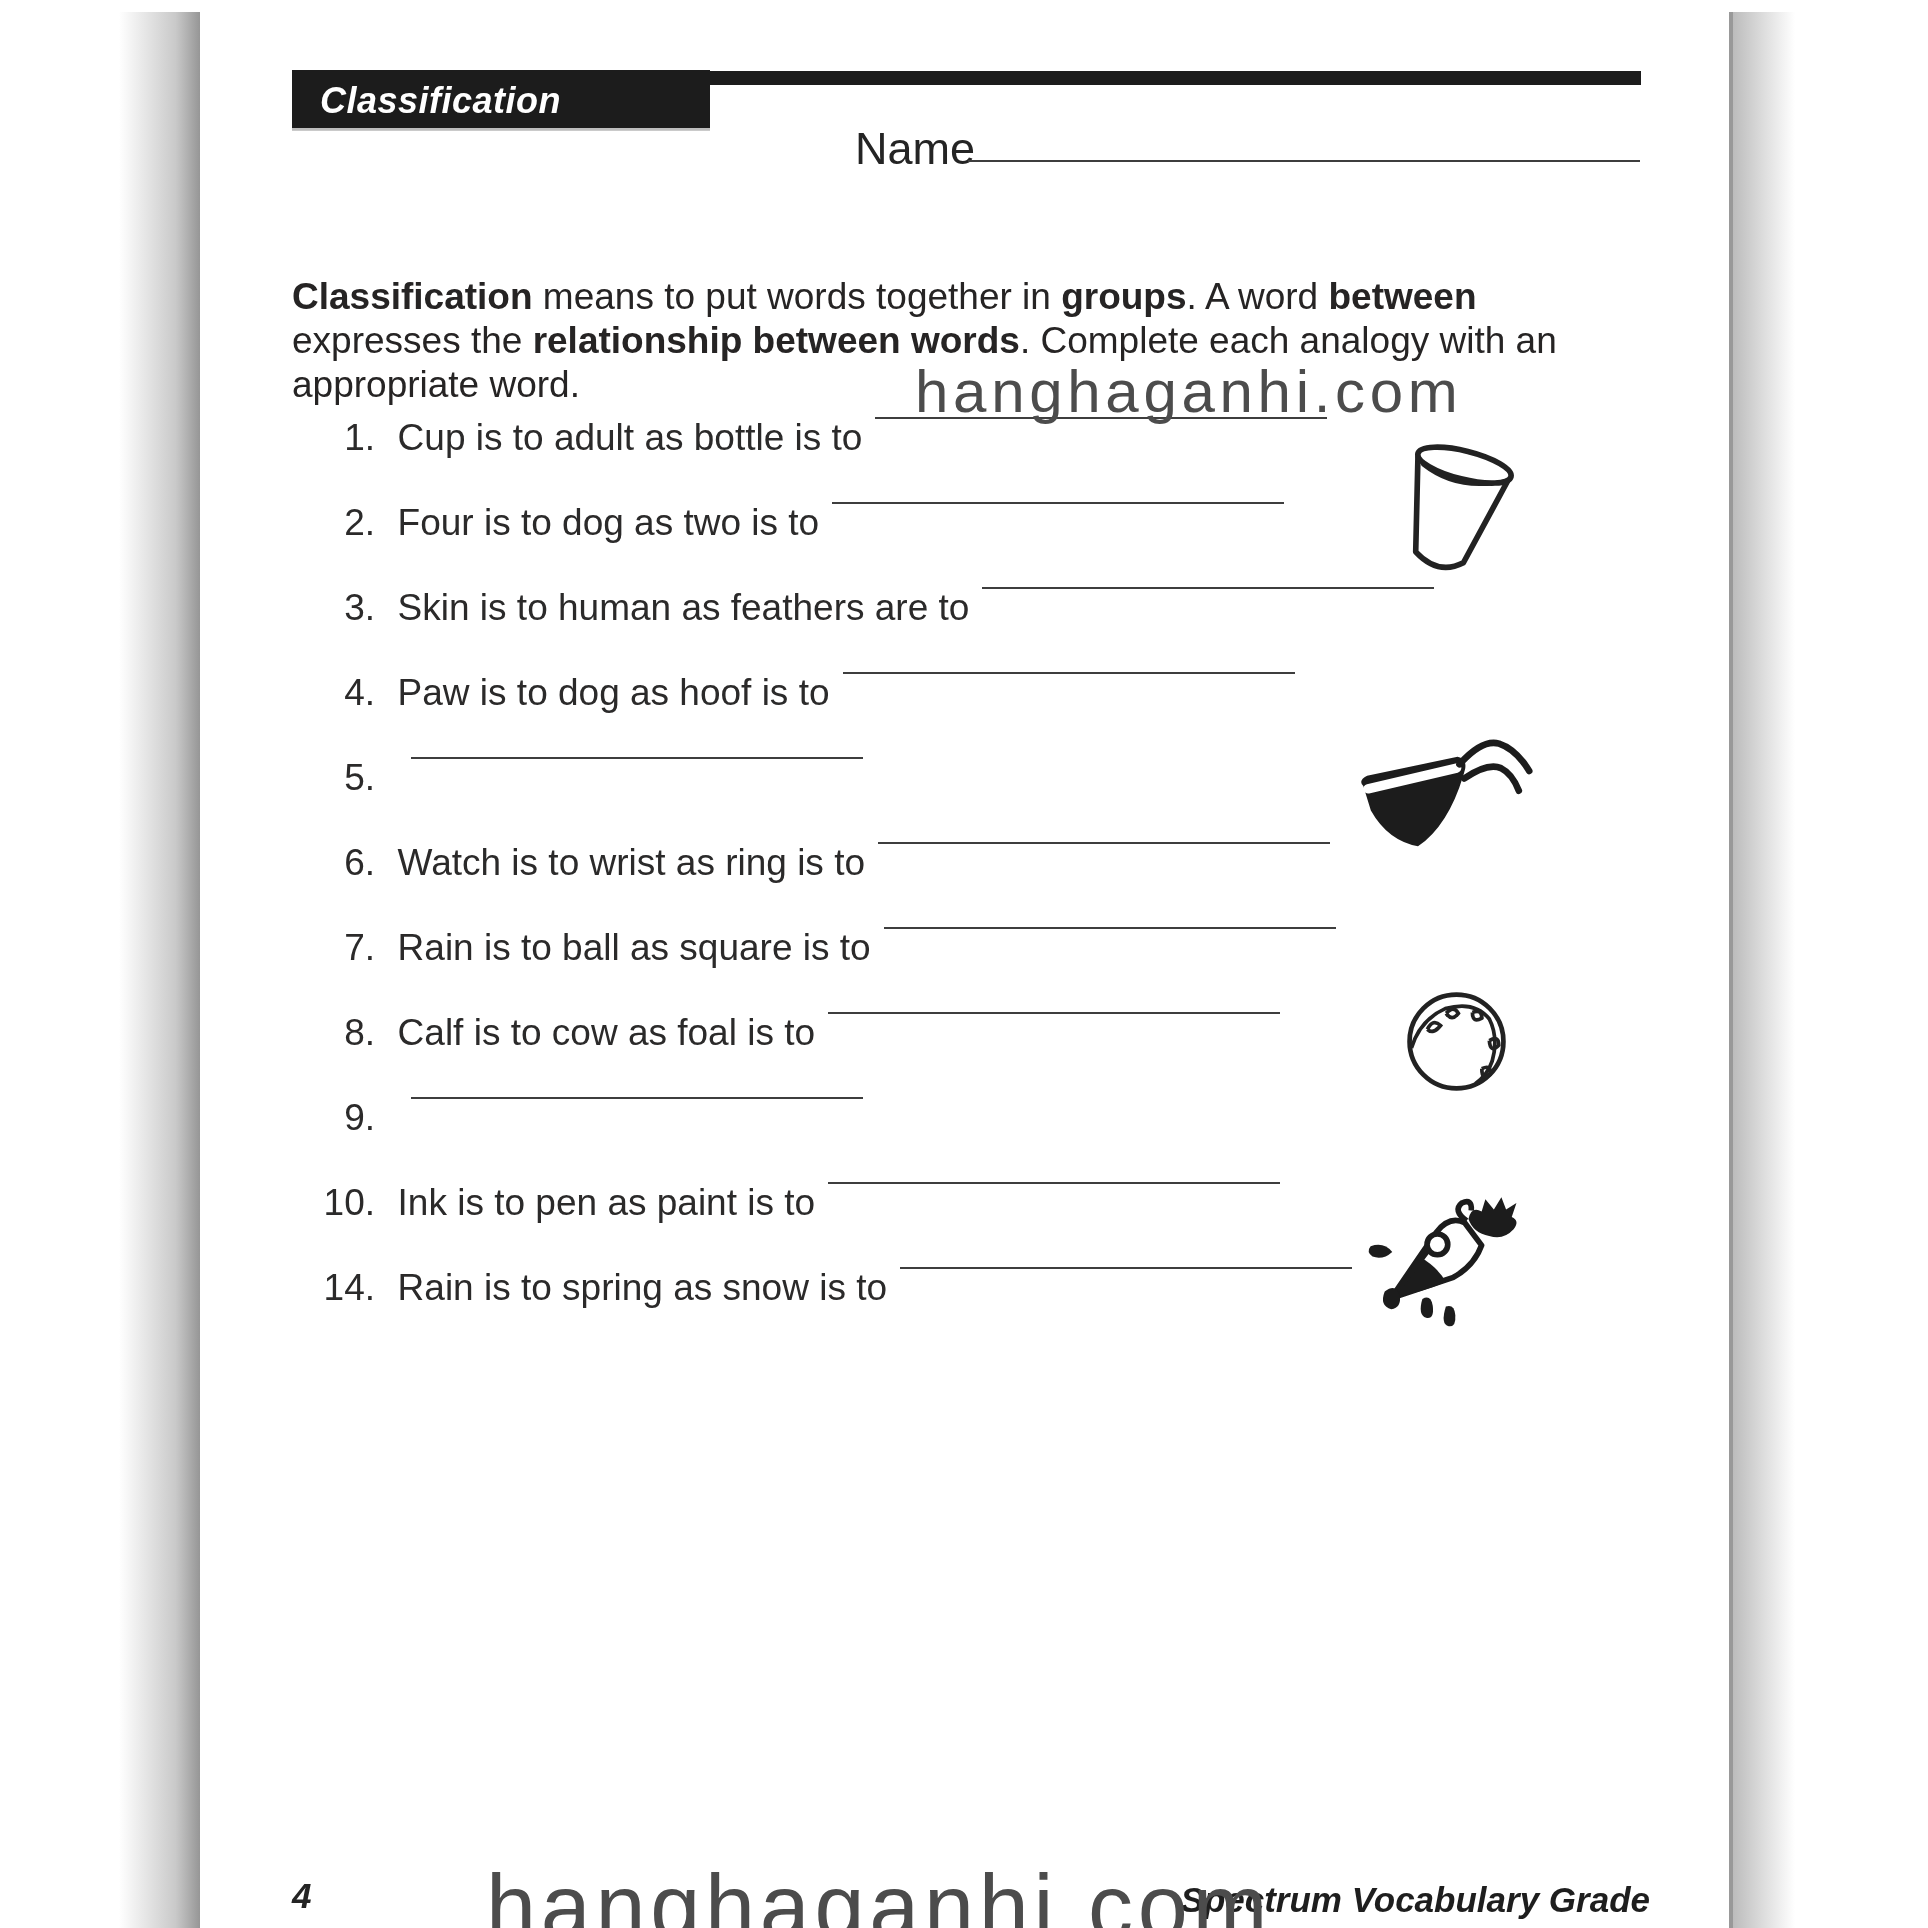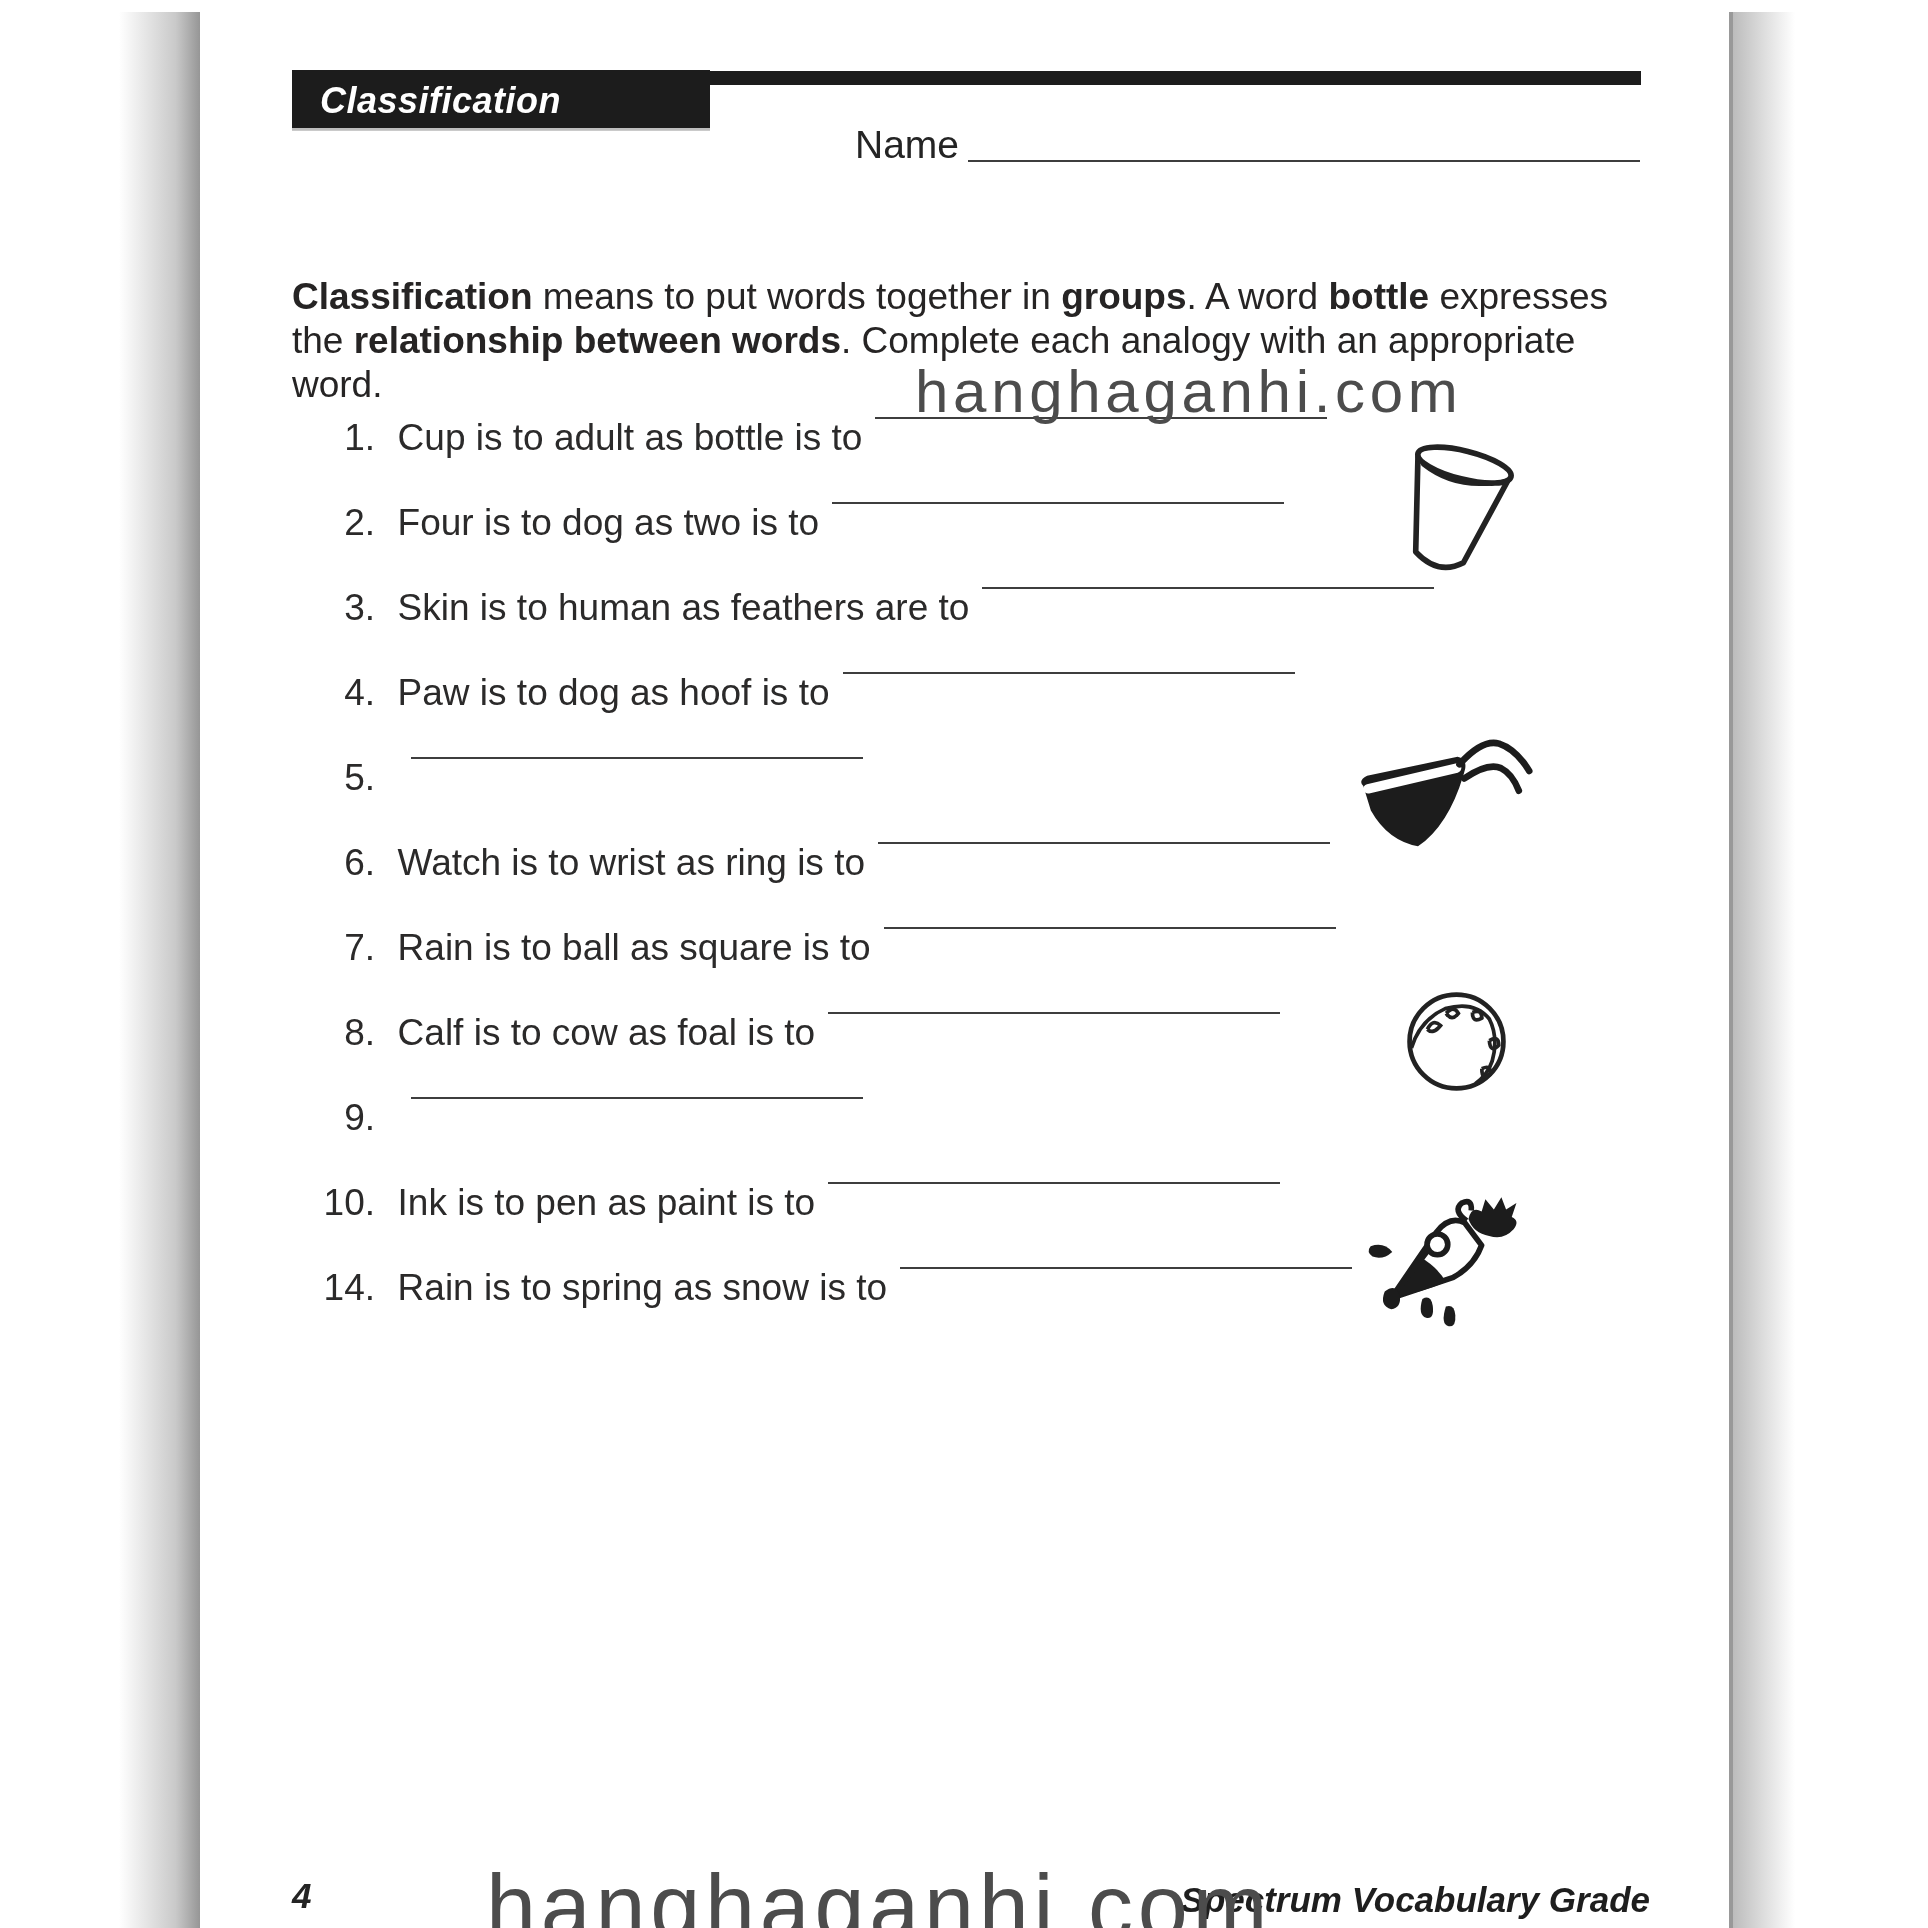--- a/index.html
+++ b/index.html
@@ -20,21 +20,21 @@
   .bottom-shadow{position:absolute;left:132px;top:1919px;width:1601px;height:9.4px;
     background:linear-gradient(to bottom,rgba(255,255,255,0) 0%,#cdcdcd 100%);}
 
   
   .header-bar{position:absolute;left:292px;top:59px;width:1349px;height:14px;background:#1c1c1c;}
   .header-tab{position:absolute;left:292px;top:58px;width:418px;height:58px;background:#1c1c1c;
     box-shadow:0 2.8px 0 #bdbdbd;}
   .header-tab .tab-label{
     display:block;padding:10.4px 0 0 28px;
     font-size:36px;font-weight:bold;font-style:italic;color:#ffffff;letter-spacing:0.5px;}
-  .name-label{position:absolute;left:855px;top:111px;font-size:39px;color:#242424;}
+  .name-label{position:absolute;left:855px;top:111px;font-size:45px;color:#242424;}
   .name-line{position:absolute;left:968px;top:113px;width:672px;height:35px;
     border-bottom:2.8px solid #3e3e3e;}
 
   
   .intro{position:absolute;left:292px;top:226px;width:1363px;
     font-size:37px;line-height:44px;color:#262424;}
   .intro b{font-weight:bold;}
 
   
   .q-list{position:absolute;left:292px;top:405px;width:1318px;}
@@ -71,21 +71,21 @@
   <div class="right-shadow"></div>
   <div class="bottom-shadow"></div>
 
   <div class="header-bar"></div>
   <div class="header-tab">
     <span class="tab-label">Classification</span>
   </div>
   <div class="name-label">Name</div>
   <div class="name-line"></div>
 
-  <p class="intro"><b>Classification</b><span> means to put words together in </span><b>groups</b><span>. A word </span><b>bottle</b><span> expresses the </span><b>relationship between words</b><span>. Complete each analogy with an appropriate word.</span></p>
+  <p class="intro"><b>Classification</b><span> means to put words together in </span><b>groups</b><span>. A word </span><b>between</b><span> expresses the </span><b>relationship between words</b><span>. Complete each analogy with an appropriate word.</span></p>
 
   <div class="watermark-mid">hanghaganhi.com</div>
 
   <div class="q-list">
     <div class="q-row">
       <span class="q-num">1.</span>
       <span class="q-text">Cup is to adult as bottle is to</span>
       <span class="q-blank"></span>
     </div>
 

